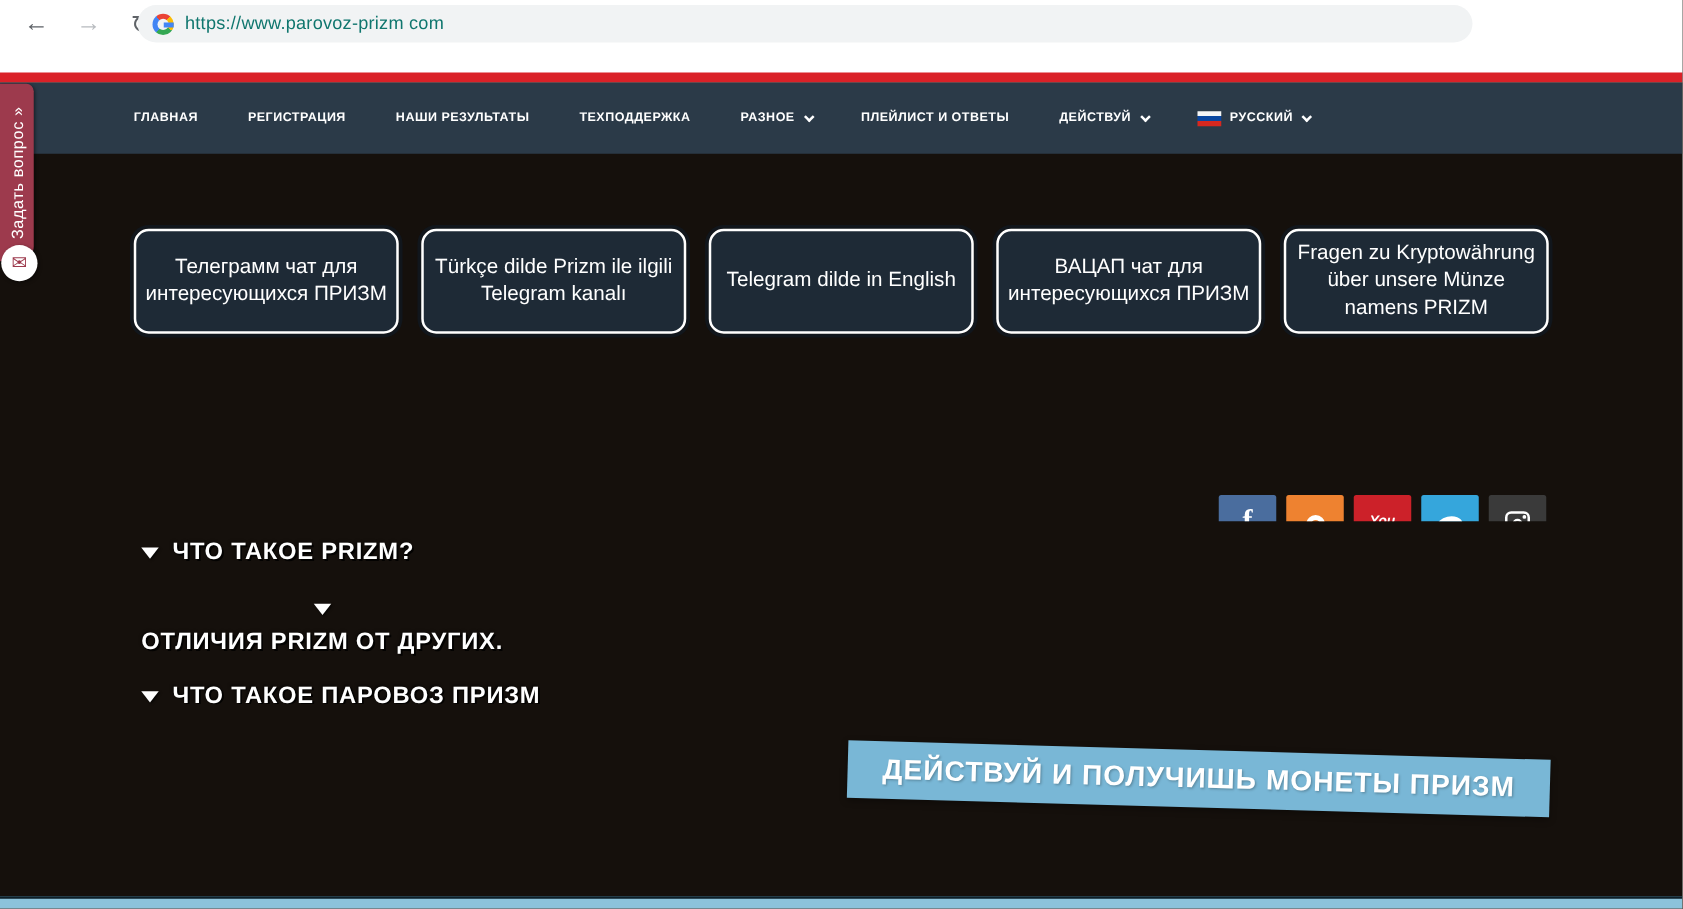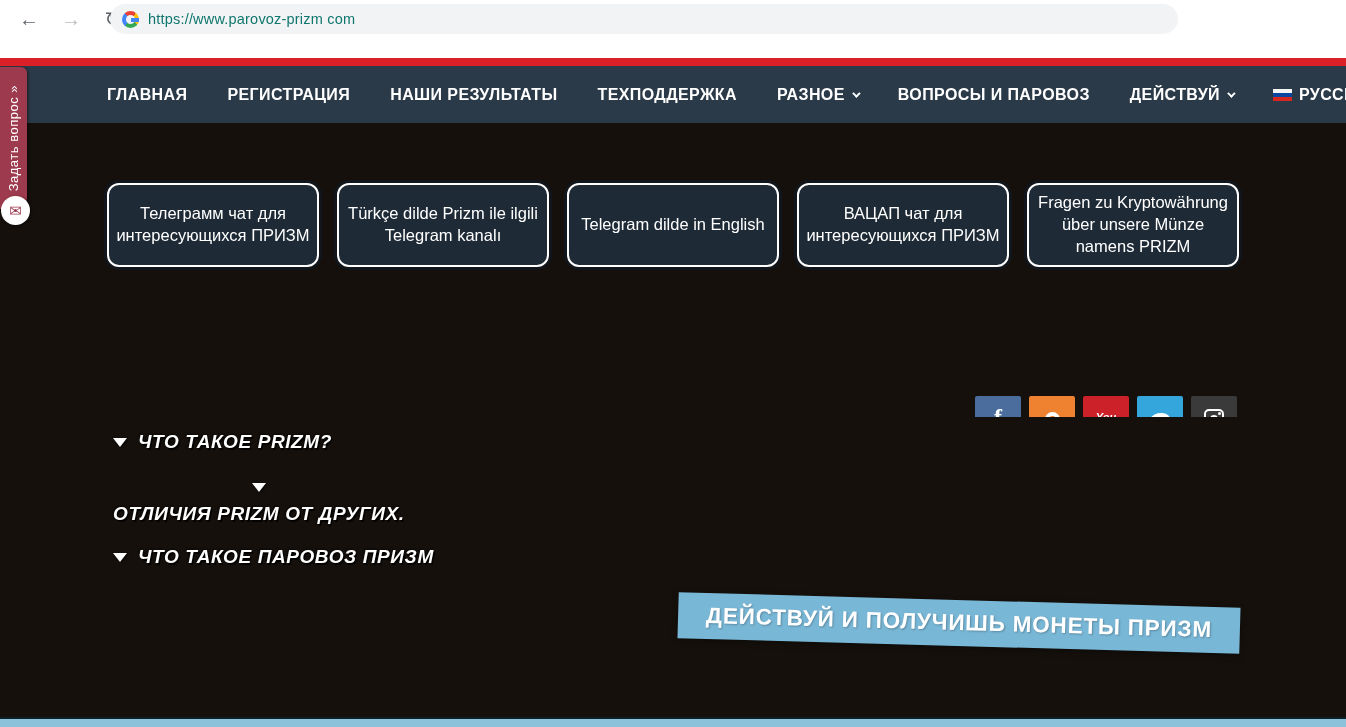--- a/index.html
+++ b/index.html
@@ -22,21 +22,21 @@
   .url-text { font-size:14.5px; color:#0f766e; letter-spacing:.2px; }
 
   
   .red-divider { position:absolute; top:58px; left:0; width:100%; height:8px; background:#da2128; }
 
   
   .page { position:absolute; top:66px; left:0; width:100%; height:661px; background:#15100c; overflow:hidden; }
 
   .navbar { position:absolute; top:0; left:0; width:100%; height:57px; background:#2b3a48;
             display:flex; align-items:center; padding-left:107px; gap:40px; z-index:30; }
-  .nav-item { display:flex; align-items:center; gap:7px; color:#fff; font-size:16px; font-weight:bold;
+  .nav-item { display:flex; align-items:center; gap:7px; color:#fff; font-size:10px; font-weight:bold;
               letter-spacing:.4px; cursor:pointer; white-space:nowrap; }
   .chev { width:6px; height:6px; border-right:2px solid #fff; border-bottom:2px solid #fff;
           transform:rotate(45deg) translateY(-2px); display:inline-block; }
   .flag-ru { width:19px; height:12px; display:inline-block;
              background:linear-gradient(180deg,#f5f5f5 0 33%, #0a47a0 33% 66%, #d7281f 66% 100%); }
 
   
   .scene { position:absolute; left:0; width:1346px; overflow:hidden;
     background:
       radial-gradient(closest-side, rgba(236,234,231,.55), rgba(236,234,231,0)) no-repeat right 110px bottom -30px / 250px 160px,
@@ -86,21 +86,21 @@
              display:flex; align-items:center; justify-content:center; z-index:40; cursor:pointer;
              box-shadow:1px 1px 3px rgba(0,0,0,.5); }
   .ask-tab span { writing-mode:vertical-rl; transform:rotate(180deg); color:#fff; font-size:13px;
                   letter-spacing:.5px; white-space:nowrap; }
   .ask-circle { position:absolute; top:130px; left:1px; width:29px; height:29px; border-radius:50%;
                 background:#fff; display:flex; align-items:center; justify-content:center; z-index:41;
                 box-shadow:1px 1px 3px rgba(0,0,0,.5); cursor:pointer; }
   .ask-circle span { color:#9d3a4d; font-size:15px; line-height:1; }
 
   
-  .accordion { position:absolute; left:113px; display:flex; align-items:center; gap:11px; cursor:pointer; z-index:10;font-style:italic; }
+  .accordion { position:absolute; left:113px; display:flex; align-items:center; gap:11px; cursor:pointer; z-index:10; }
   .acc-arrow { width:0; height:0; border-left:7px solid transparent; border-right:7px solid transparent;
                border-top:9px solid #fff; filter:drop-shadow(1px 1px 1px rgba(0,0,0,.8)); }
   .acc-label { color:#fff; font-weight:bold; font-size:19px; letter-spacing:.6px;
                text-shadow:1.5px 1.5px 0 rgba(0,0,0,.85), -1px -1px 2px rgba(0,0,0,.5); }
   .acc-1 { top:14px; } .acc-2 { top:66px;flex-direction:column; } .acc-3 { top:129px; }
 
   
   .banner { position:absolute; left:678px; top:183px; width:562px; height:46px; transform:rotate(1.6deg);
             display:flex; align-items:center; justify-content:center; z-index:10;
             box-shadow:0 2px 6px rgba(0,0,0,.35); }
@@ -143,21 +143,21 @@
         <span>НАШИ РЕЗУЛЬТАТЫ</span>
       </div>
       <div class="nav-item">
         <span>ТЕХПОДДЕРЖКА</span>
       </div>
       <div class="nav-item">
         <span>РАЗНОЕ</span>
         <span class="chev"></span>
       </div>
       <div class="nav-item">
-        <span>ВОПРОСЫ И ПАРОВОЗ</span>
+        <span>ПЛЕЙЛИСТ И ОТВЕТЫ</span>
       </div>
       <div class="nav-item">
         <span>ДЕЙСТВУЙ</span>
         <span class="chev"></span>
       </div>
       <div class="nav-item">
         <span class="flag-ru"></span>
         <span>РУССКИЙ</span>
         <span class="chev"></span>
       </div>

